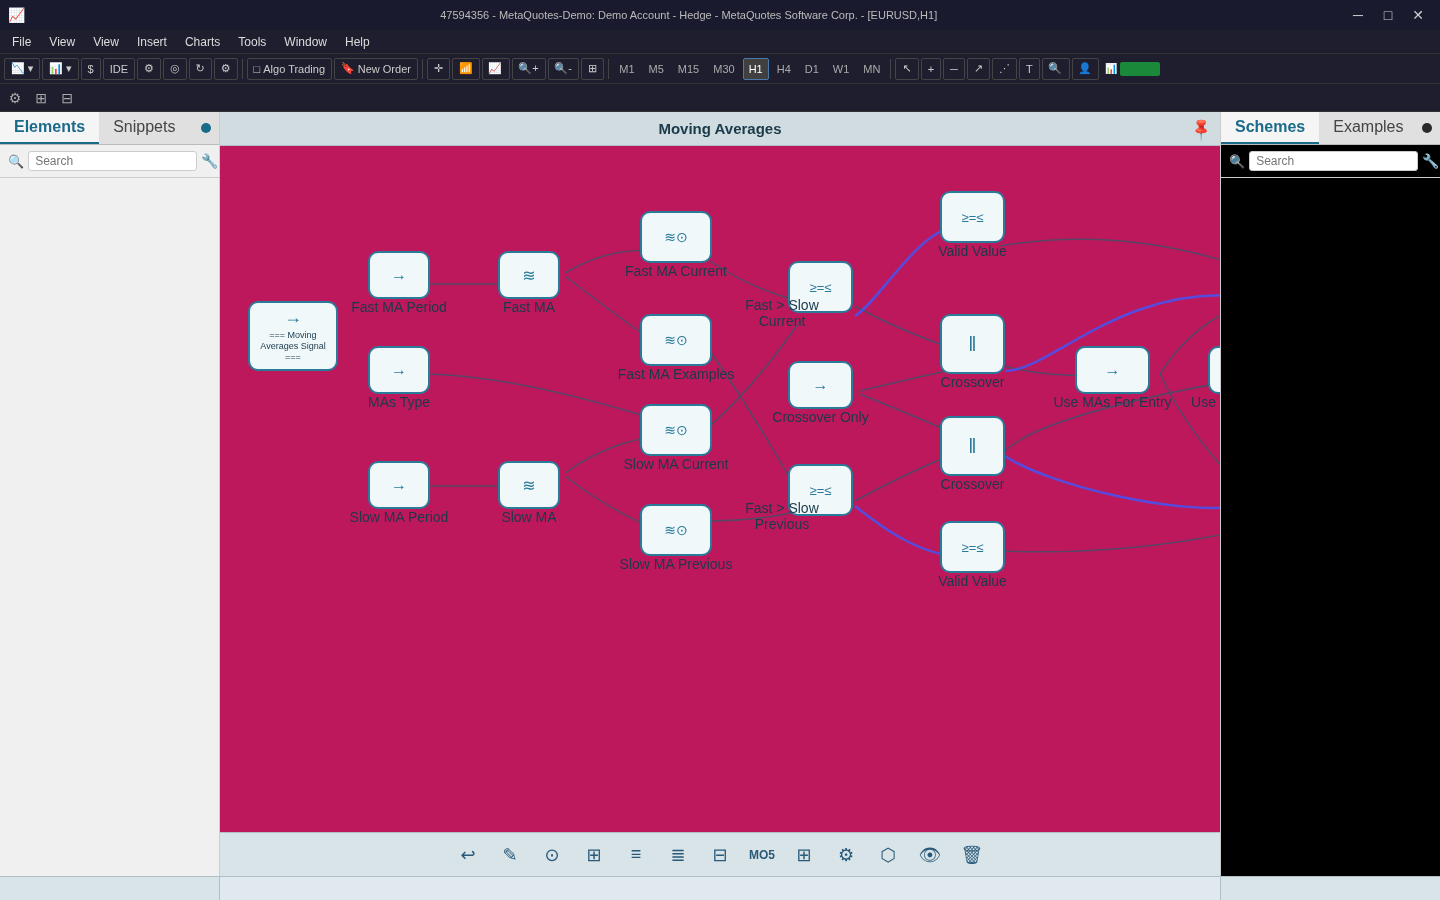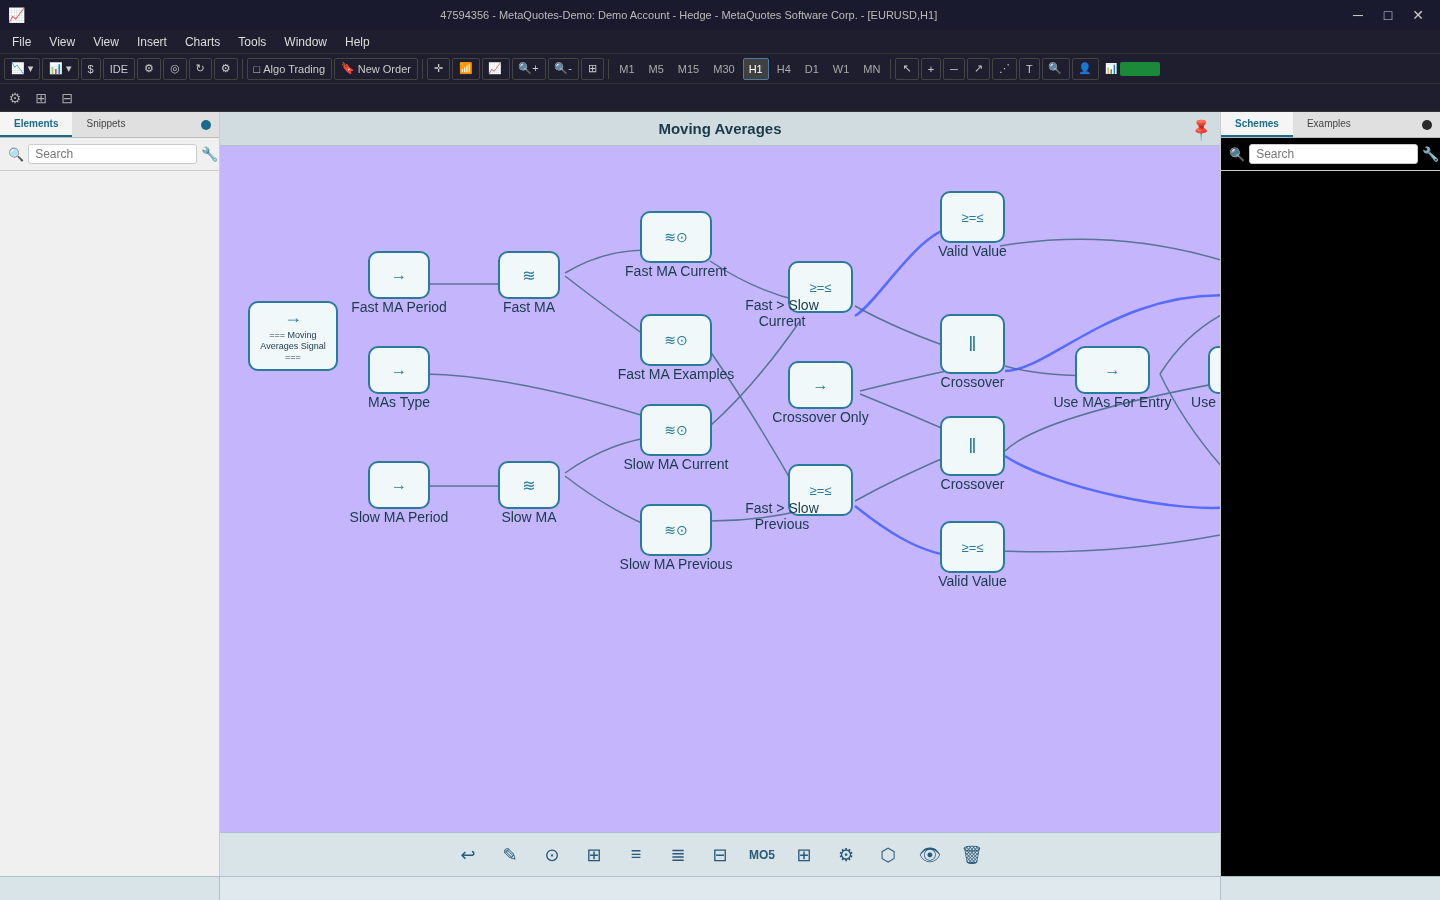--- a/index.html
+++ b/index.html
@@ -108,21 +108,21 @@
       color: #222;
     }
     .panel-tabs {
       display: flex;
       background: #e0e0e0;
       border-bottom: 1px solid #bbb;
       align-items: center;
     }
     .panel-tab {
       padding: 6px 14px;
-      font-size: 10px;
+      font-size: 16px;
       cursor: pointer;
       color: #444;
       border-bottom: 2px solid transparent;
     }
     .panel-tab.active { color: #1a6a8a; border-bottom: 2px solid #1a6a8a; font-weight: bold; background: #f5f5f5; }
     .panel-dot { width: 10px; height: 10px; background: #1a6a8a; border-radius: 50%; margin-left: auto; margin-right: 8px; }
     .panel-search {
       display: flex;
       align-items: center;
       padding: 6px 8px;
@@ -135,21 +135,21 @@
       border-radius: 3px;
       padding: 2px 6px;
       font-size: 12px;
       background: #fff;
     }
     .search-icon-small { color: #888; font-size: 13px; }
 
     
     #center-canvas {
       flex: 1;
-      background: #c4b5fd;
+      background: #be185d;
       display: flex;
       flex-direction: column;
       position: relative;
     }
     #diagram-header {
       background: #d0dce0;
       padding: 8px;
       text-align: center;
       font-weight: bold;
       font-size: 15px;

